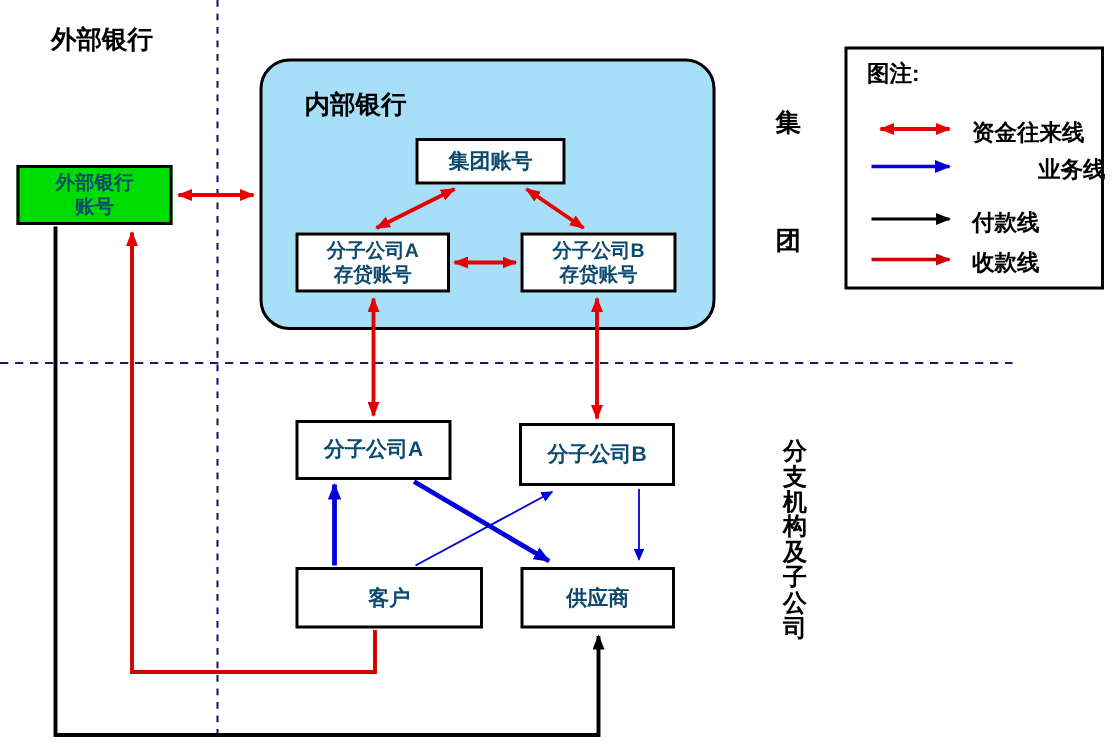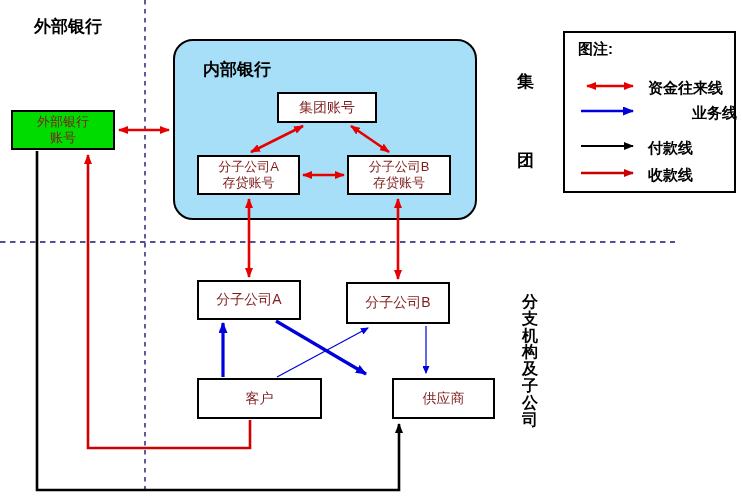--- a/index.html
+++ b/index.html
@@ -11,23 +11,24 @@
     overflow:hidden;
   }
   
   .node{
     position:absolute;
     background:#ffffff;
     border:2px solid #000000;
     display:flex;flex-direction:column;
     align-items:center;justify-content:center;
     text-align:right;
-    font-size:14px;color:#7f1d1d;
+    font-size:14px;color:#0c4a6e;
     line-height:1.25;
     box-sizing:border-box;
+    font-weight:bold;
   }
   .two-line{font-size:13px;}
   .green-node{background:#00dc00;}
   
   #internal-bank{
     position:absolute;
     left:173px;top:39px;width:304px;height:181px;
     background:#a6dff7;
     border:2.5px solid #000000;
     border-radius:20px;
@@ -119,21 +120,21 @@
   </div>
 
   <div class="node" style="left:346px;top:282px;width:104px;height:42px;">
     <div>分子公司B</div>
   </div>
 
   <div class="node" style="left:197px;top:378px;width:125px;height:41px;">
     <div>客户</div>
   </div>
 
-  <div class="node" style="left:347px;top:378px;width:103px;height:41px;margin-left:45px;">
+  <div class="node" style="left:347px;top:378px;width:103px;height:41px;">
     <div>供应商</div>
   </div>
 
   <div id="legend">
     <div class="legend-title">图注:</div>
 
     <div class="legend-row" style="top:46px;">
       <svg width="64" height="14">
         <line x1="9" y1="7" x2="55" y2="7" stroke="#e60000" stroke-width="2.6" marker-start="url(#ah-red-s)" marker-end="url(#ah-red)"></line>
       </svg>

